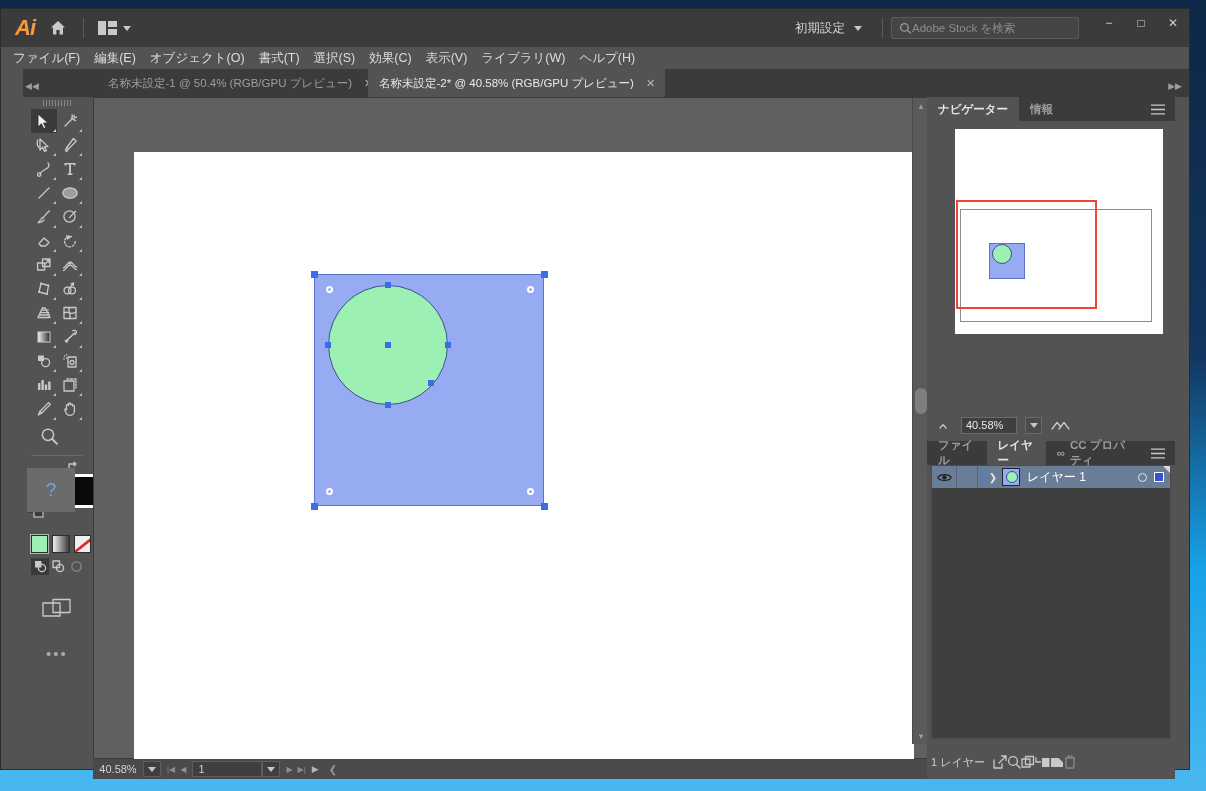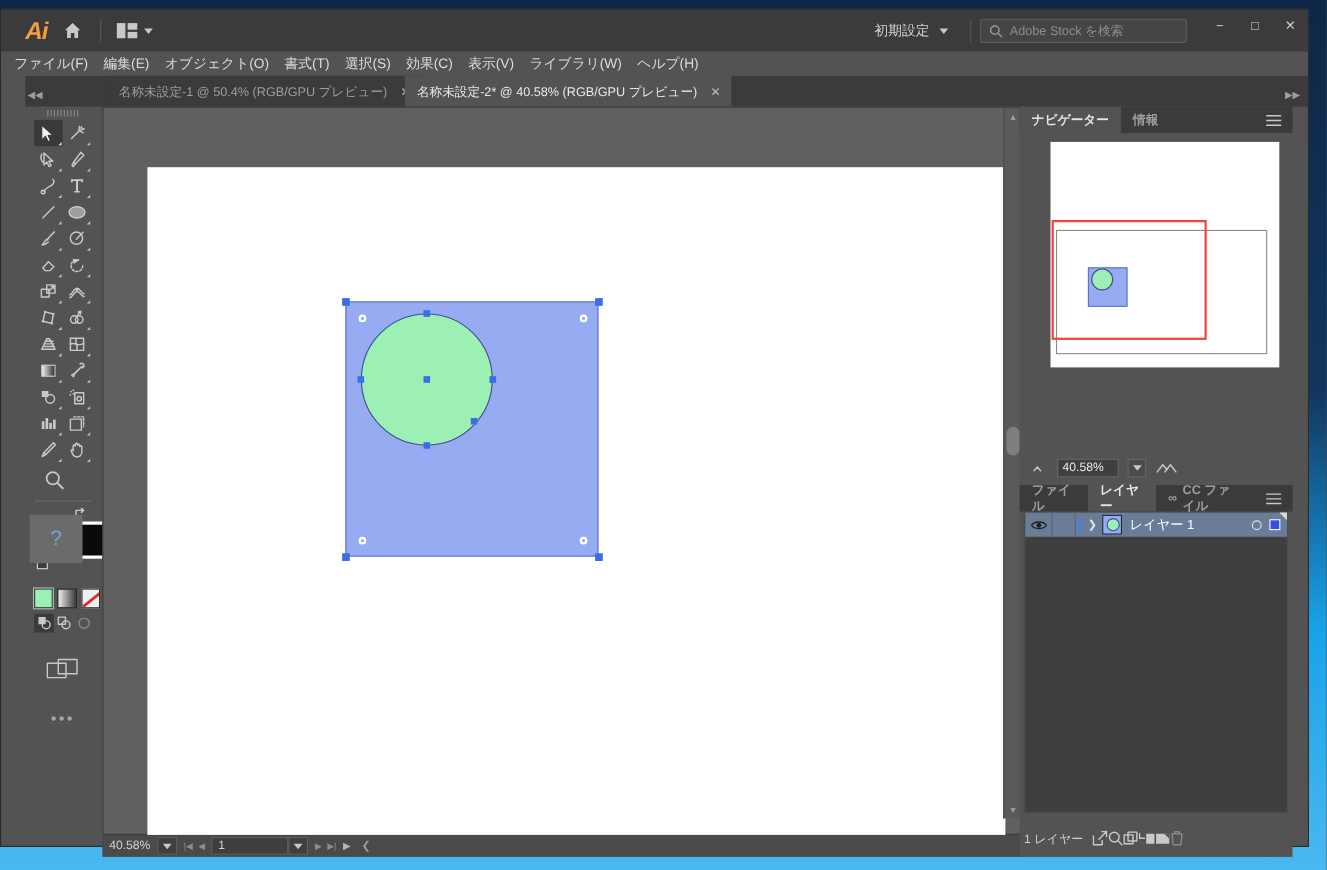--- a/index.html
+++ b/index.html
@@ -16,39 +16,39 @@
   
   #app {
     position:absolute; left:0; top:8px; width:1190px; height:762px;
     background:#535353;
     border:1px solid #2b2b2b;
   }
   
   .titlebar{
     position:absolute; left:0; top:0; width:100%; height:38px;
     background:#3b3b3b;
-    display:flex; align-items:center;padding-left:8px;
+    display:flex; align-items:center;
   }
   .ai-logo{
     width:40px; text-align:center; color:#f59b3c;
     font-size:22px; font-weight:bold; font-style:italic;
     letter-spacing:-1px; padding-left:8px;
   }
   .home-icon{ width:34px; display:flex; justify-content:center; align-items:center; }
   .tb-sep{ width:1px; height:20px; background:#5a5a5a; margin:0 8px; }
   .arrange-btn{ display:flex; align-items:center; gap:6px; padding:3px 6px; }
   .chev{ width:0;height:0;border-left:4px solid transparent;border-right:4px solid transparent;border-top:5px solid #c8c8c8; }
   .titlebar-right{ margin-left:auto; display:flex; align-items:center; height:100%; }
   .workspace-sel{
     display:flex; align-items:center; gap:9px;
     color:#d3d3d3; font-size:12.5px; padding:0 12px;
   }
   .stock-search{
     width:188px; height:22px; background:#454545; border:1px solid #5c5c5c;
-    border-radius:2px; display:flex; align-items:center; gap:6px;
+    border-radius:2px; display:flex; align-items:center; 
     padding:0 7px; color:#8d8d8d; font-size:11.5px;
   }
   .win-btns{ display:flex; margin-left:14px; height:100%; align-items:flex-start; }
   .win-btn{ width:32px; height:28px; display:flex; align-items:center; justify-content:center;
             color:#cdcdcd; font-size:12px; }
   
   .menubar{
     position:absolute; left:0; top:38px; width:100%; height:22px;
     background:#535353; display:flex; align-items:center; padding-left:12px;
   }
@@ -666,21 +666,21 @@
     <div class="layerspanel">
       <div class="ptabs">
         <div class="ptab">
           <span>ファイル</span>
         </div>
         <div class="ptab active">
           <span>レイヤー</span>
         </div>
         <div class="ptab">
           <span style="margin-right:5px;">∞</span>
-          <span>CC ファイル</span>
+          <span>CC プロパティ</span>
         </div>
         <div class="pmenu">
           <svg width="14" height="11" viewBox="0 0 14 11">
               <path stroke="#c9c9c9" stroke-width="1.3" d="M0 1.2 H14 M0 5.5 H14 M0 9.8 H14"></path>
             </svg>
         </div>
       </div>
 
       <div class="layerlist">
         <div class="layerrow">

